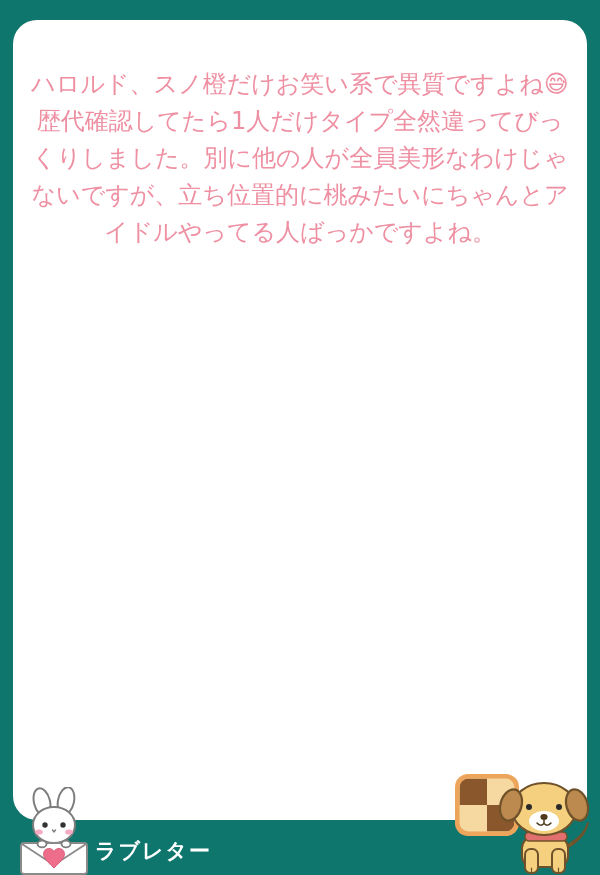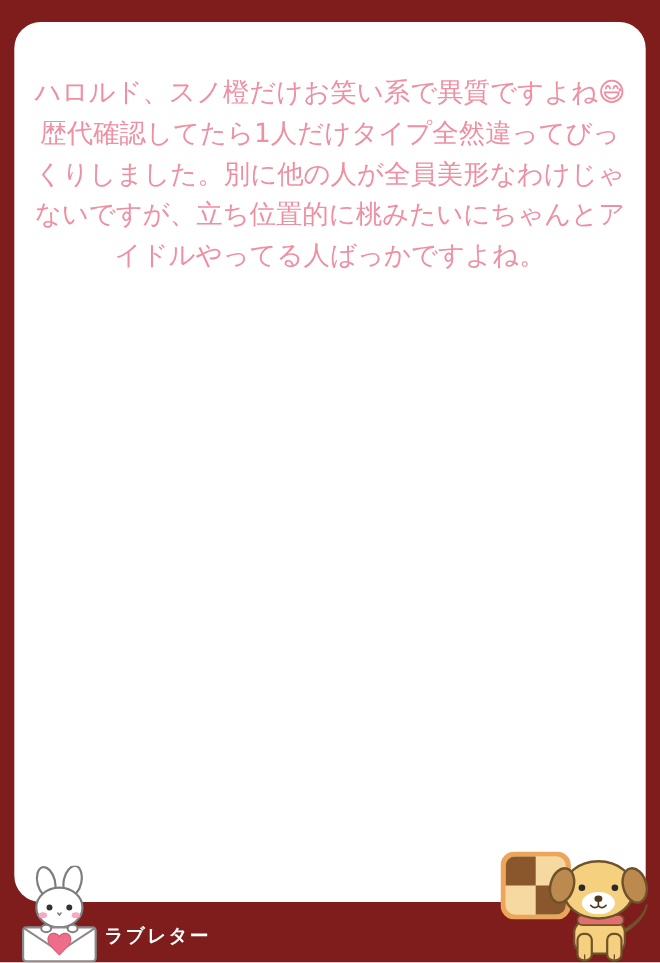--- a/index.html
+++ b/index.html
@@ -4,21 +4,21 @@
 <style>
   html, body {
     margin: 0; padding: 0;
     width: 600px; height: 875px;
     overflow: hidden;
     font-family: "DejaVu Sans", sans-serif;
   }
   .page {
     position: relative;
     width: 600px; height: 875px;
-    background: #7f1d1d;
+    background: #0f766e;
   }
   .letter-card {
     position: absolute;
     left: 13px; top: 20px;
     width: 574px; height: 800px;
     background: #ffffff;
     border-radius: 24px;
   }
   .letter-text {
     box-sizing: border-box;
@@ -36,21 +36,21 @@
     position: absolute;
     display: block;
   }
   .rabbit { left: 14px; top: 787px; }
   .cookie { left: 455px; top: 774px; }
   .dog    { left: 492px; top: 779px; }
   .service-label {
     position: absolute;
     left: 95px; top: 842px;
     color: #ffffff;
-    font-size: 17px;
+    font-size: 21px;
     font-weight: bold;
     letter-spacing: 2px;
     line-height: 19px;
   }
 </style>
 </head>
 <body>
 
 <div class="page">
 

